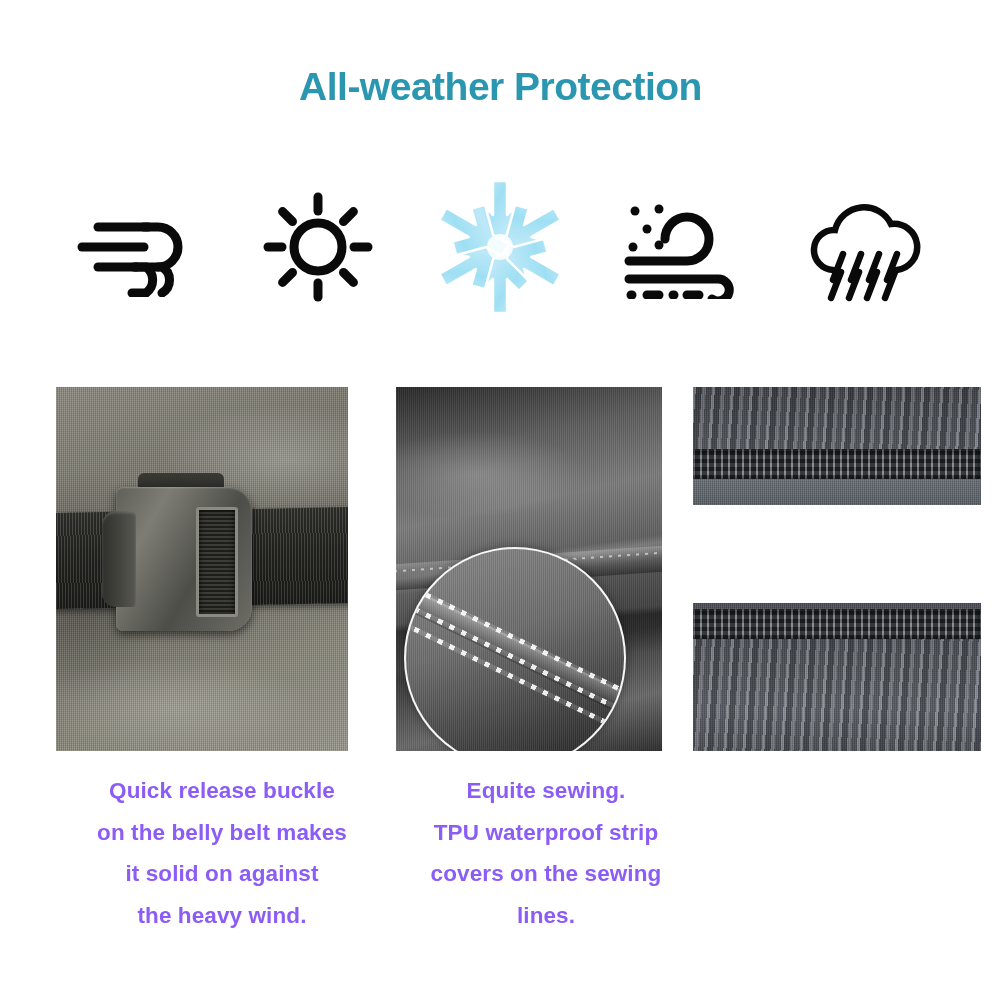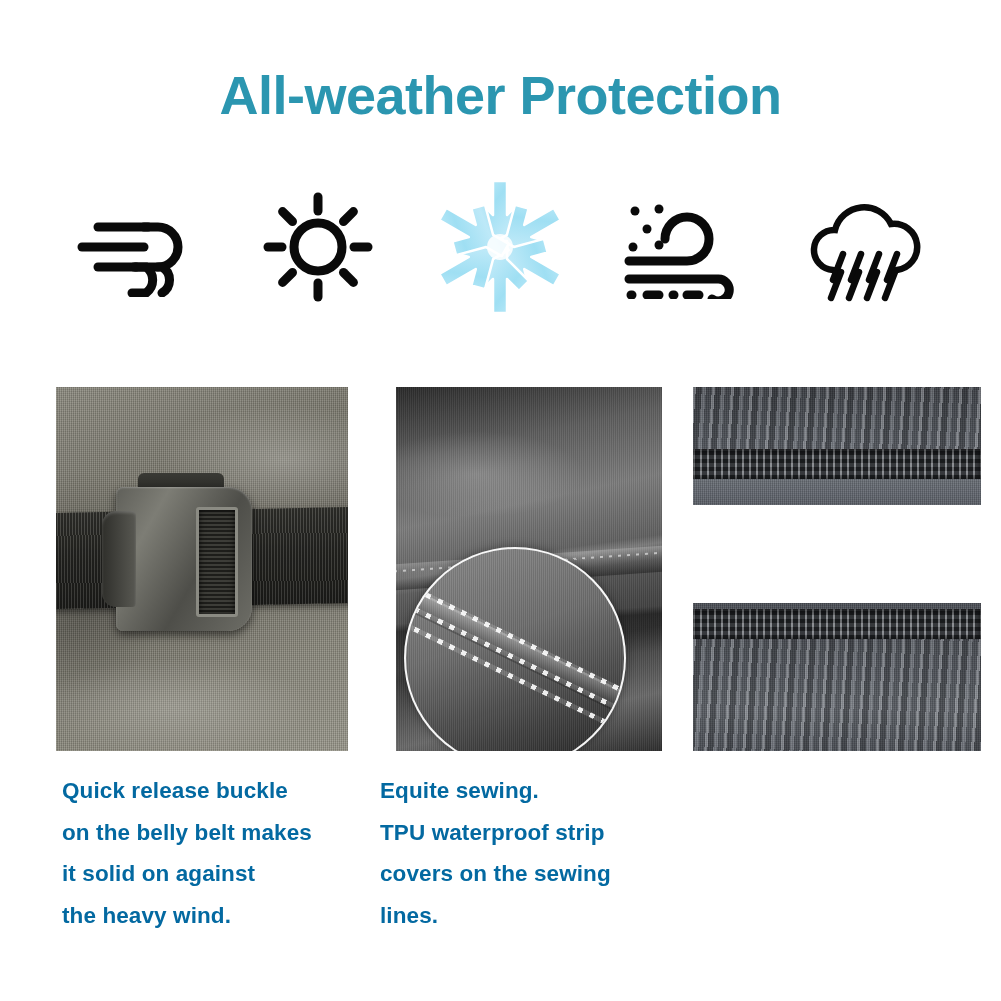--- a/index.html
+++ b/index.html
@@ -15,21 +15,21 @@
     position: relative;
   }
 
   
   .title {
     position: absolute;
     left: 0;
     top: 66px;
     width: 1001px;
     text-align: center;
-    font-size: 54px;
+    font-size: 39px;
     font-weight: bold;
     letter-spacing: -0.5px;
     color: #2b96b0;
     line-height: 1.1;
     white-space: nowrap;
   }
 
   
   .icon-row {
     position: absolute;
@@ -189,29 +189,30 @@
   .p3a .elastic-band{ top: 62px; }
   .p3b .elastic-band{ top: 6px; }
   .p3b .gathers{ top: 36px; height: 112px; }
 
   
   .captions{
     position:absolute; left:0; top:770px; width:1001px; height:180px;
   }
   .caption{
     position:absolute;
-    color:#0369a1;
+    color:#8b5cf6;
     font-size: 22.5px;
     font-weight: 600;
     line-height: 41.5px;
     letter-spacing: .1px;
     white-space: pre-line;
+    text-align: center;
   }
   .cap-1{ left: 62px;  width: 320px; }
-  .cap-2{ left: 380px; width: 300px; }
+  .cap-2{ left: 396px; width: 300px; }
   .cap-3{ left: 700px; width: 300px; }
 </style>
 </head>
 <body>
 
 <div class="title">All-weather Protection</div>
 
 <div class="icon-row">
 
   <div class="icon-cell">

